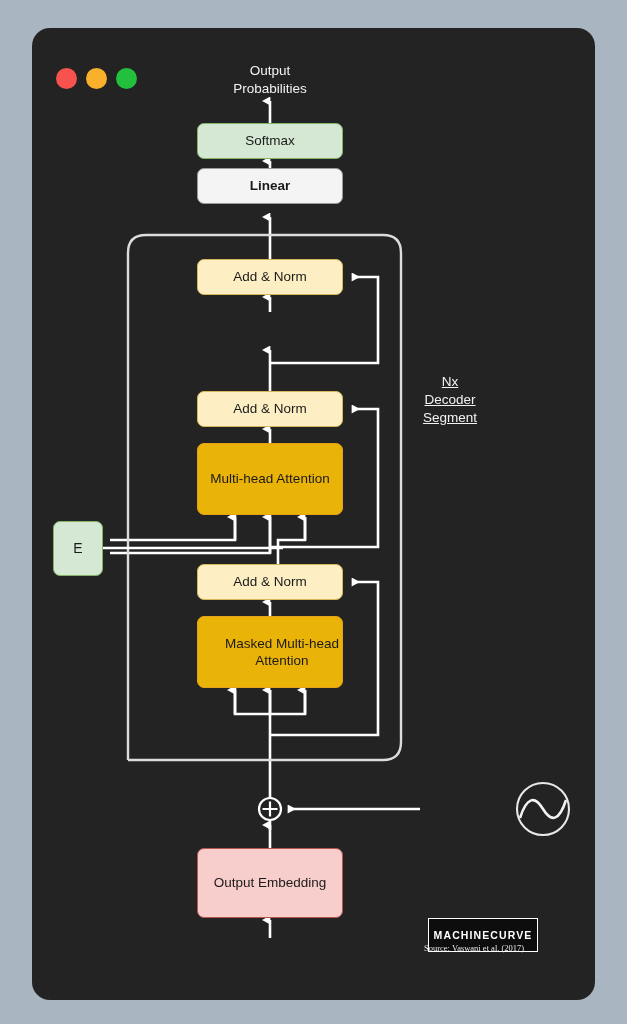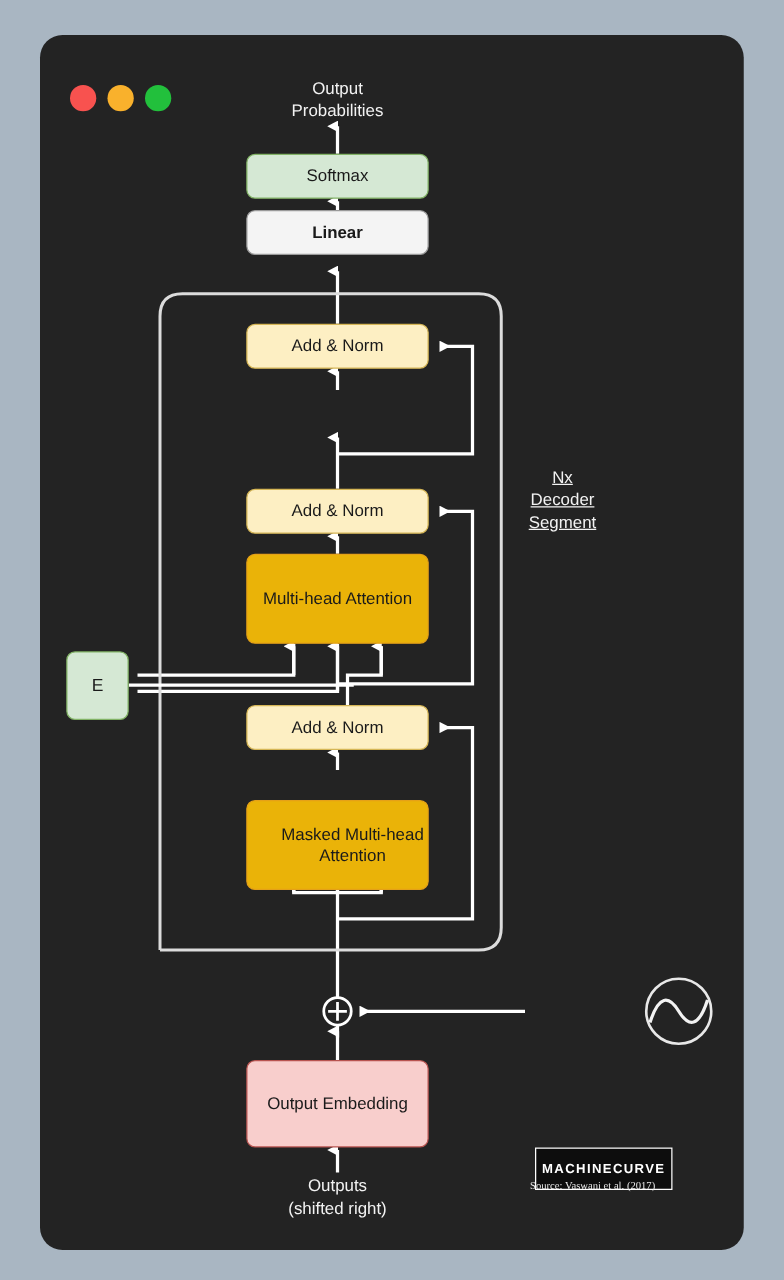--- a/index.html
+++ b/index.html
@@ -70,21 +70,21 @@
 
   .stack-box { left: 197px; width: 146px; }
 
   #n-softmax   { top: 123px;  height: 36px; }
   #n-linear    { top: 168px;  height: 36px; font-weight: bold; }
   #n-addnorm-3 { top: 259px;  height: 36px; }
   #n-feedfwd   { top: 312px;  height: 36px; }
   #n-addnorm-2 { top: 391px;  height: 36px; }
   #n-mha       { top: 443px;  height: 72px; }
   #n-addnorm-1 { top: 564px;  height: 36px; }
-  #n-masked    { top: 640px;  height: 72px; padding-left: 24px; }
+  #n-masked    { top: 616px;  height: 72px; padding-left: 24px; }
   #n-outemb    { top: 848px;  height: 70px; }
 
   #n-encoder {
     left: 53px; top: 521px; width: 50px; height: 55px;
     font-size: 14px;
   }
 
   
   .label {
     position: absolute;
@@ -211,19 +211,17 @@
 Attention</div>
   <div class="node col-green" id="n-encoder">E</div>
   <div class="node col-red stack-box" id="n-outemb">Output
 Embedding</div>
 
   <div class="label" id="lbl-output-prob">Output
 Probabilities</div>
   <div class="label" id="lbl-nx">Nx
 Decoder
 Segment</div>
-  <div class="label" id="lbl-outputs">Outputs
-(shifted right)</div>
 
   <div id="brand">MACHINECURVE</div>
   <div id="source-note">Source: Vaswani et al. (2017)</div>
 
 </div>
 
 </body></html>

